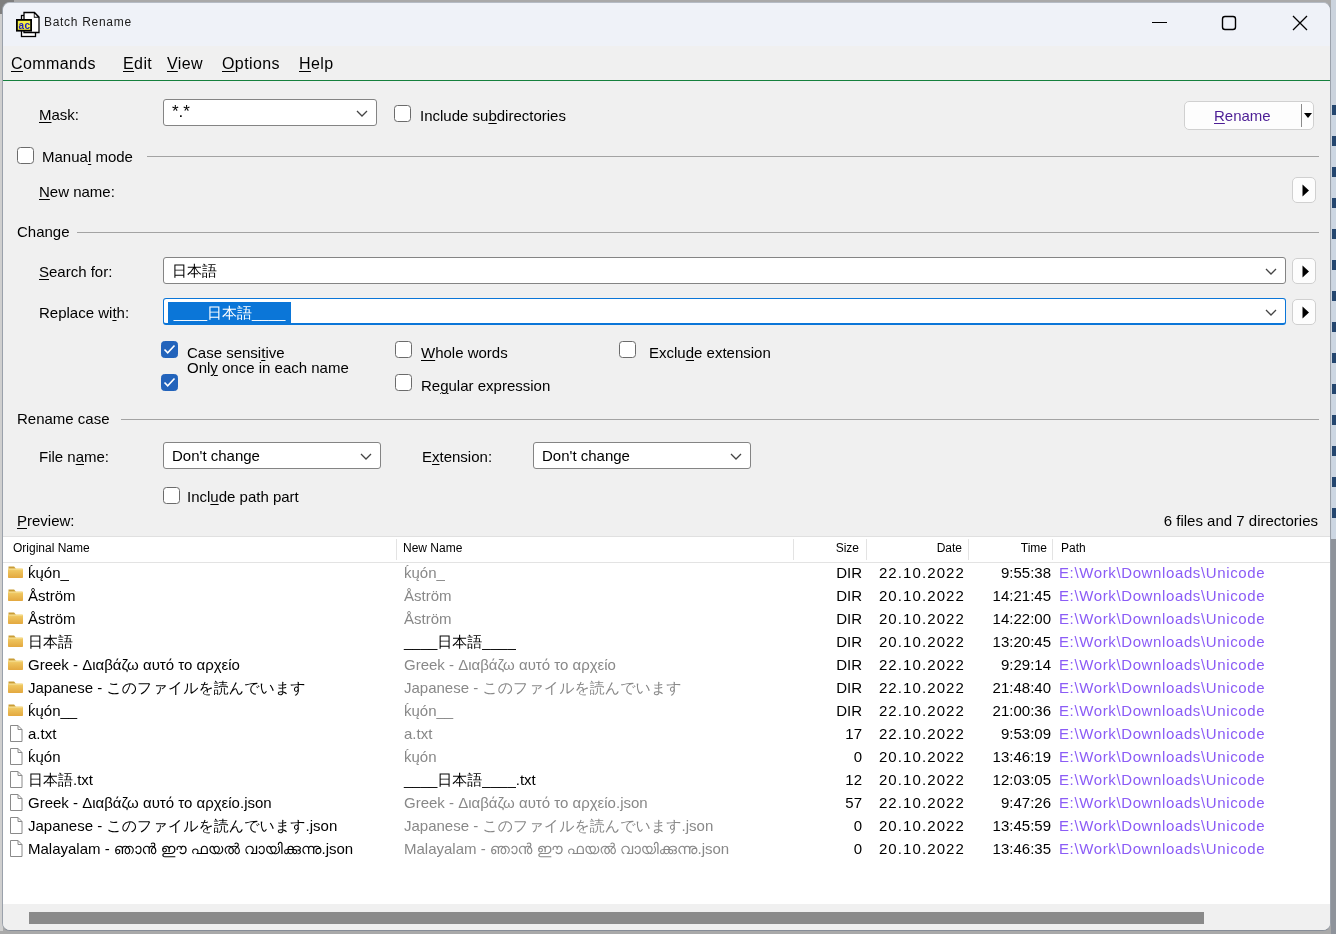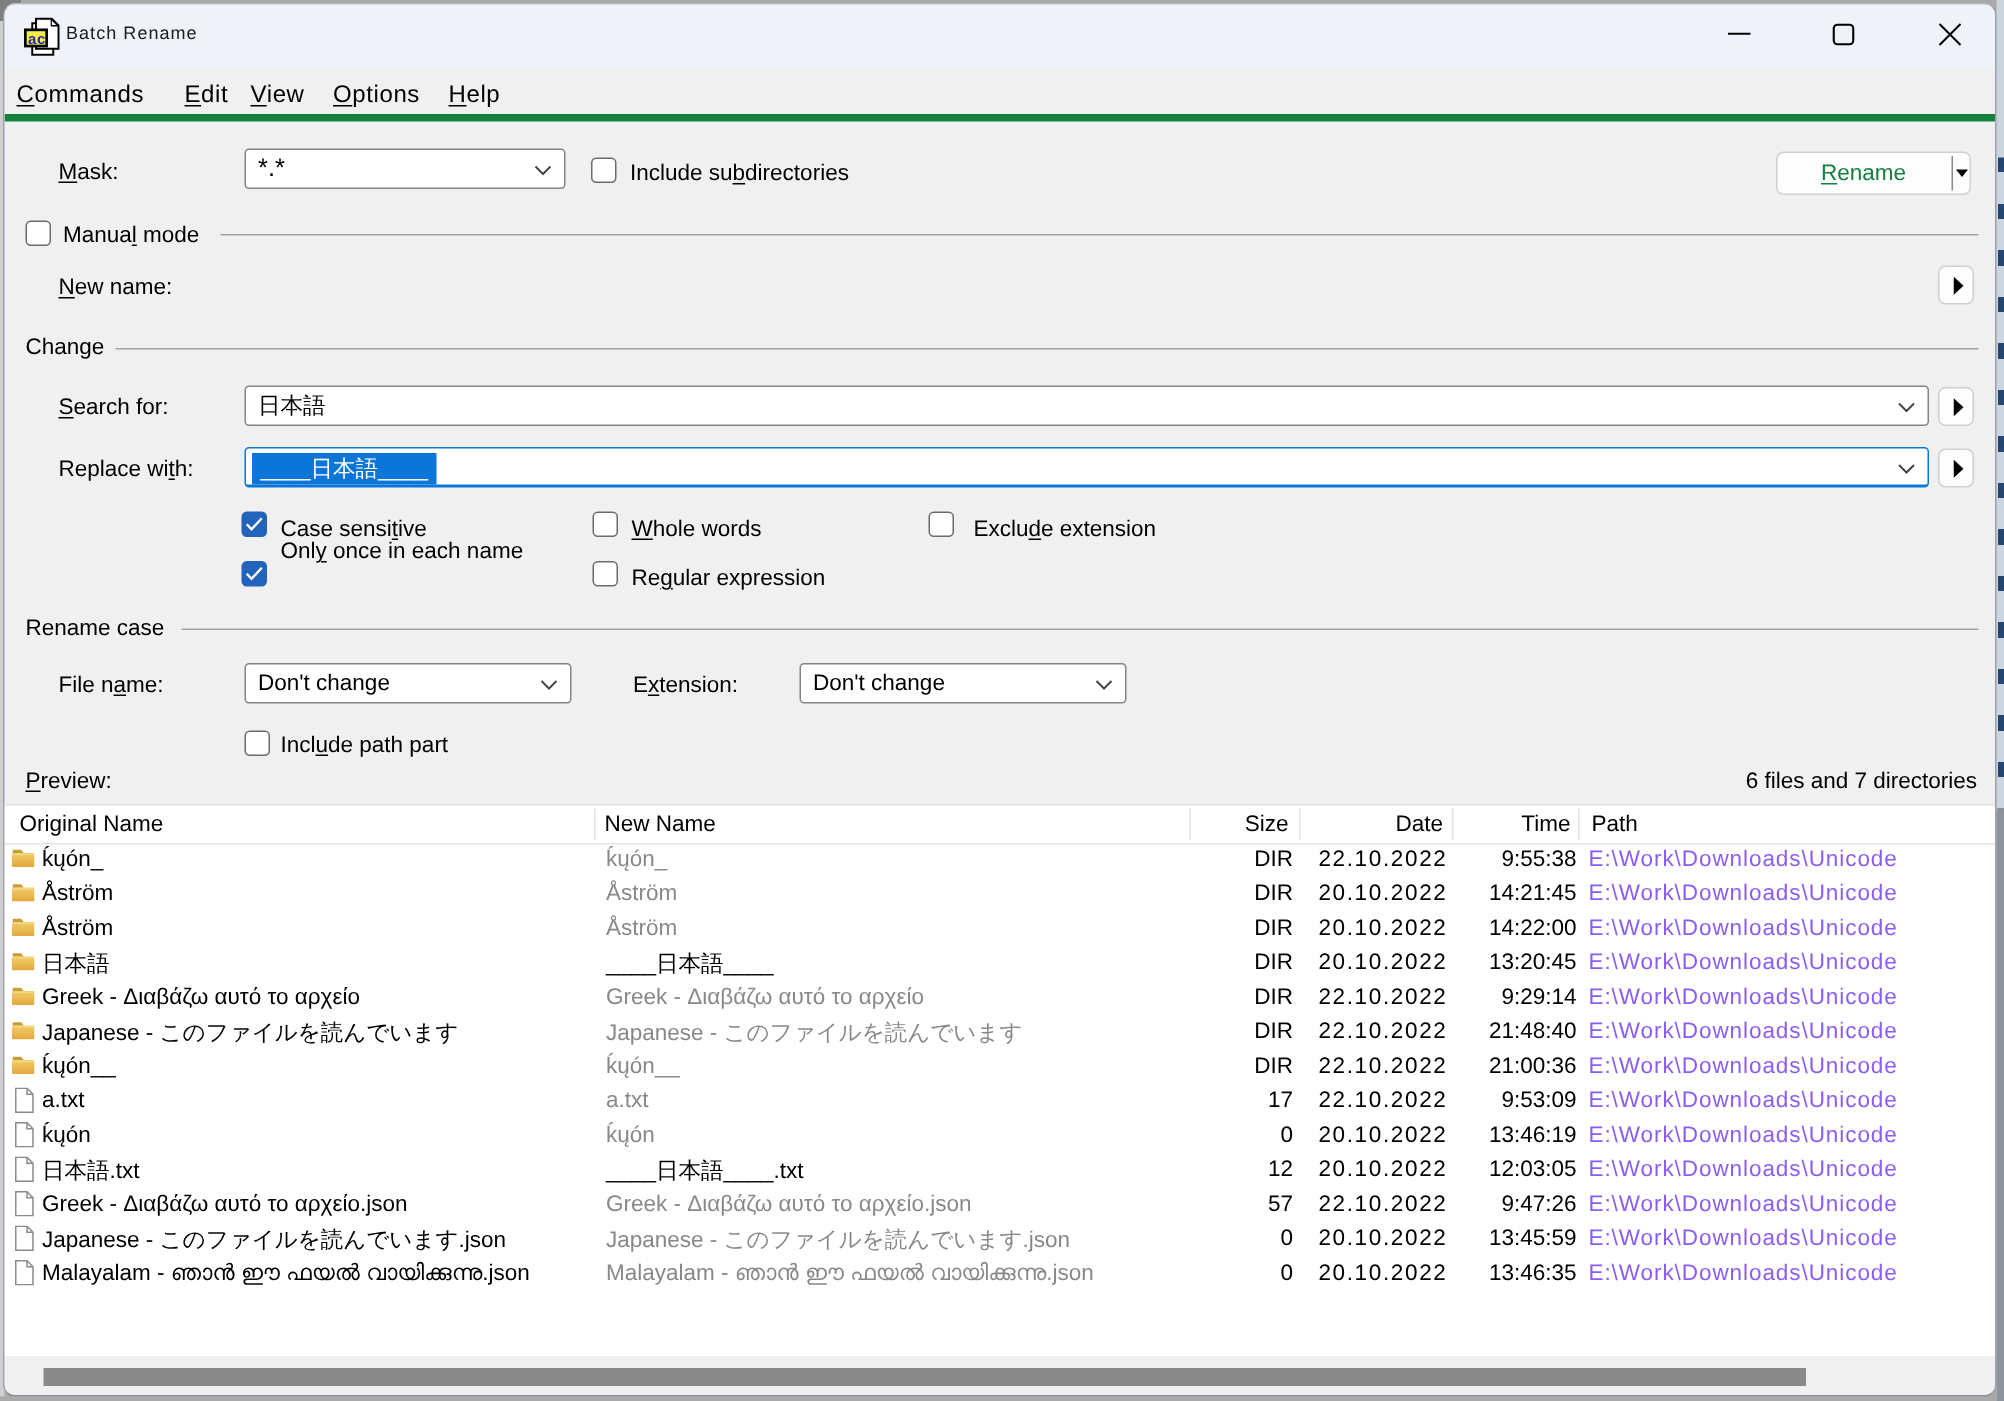--- a/index.html
+++ b/index.html
@@ -6,42 +6,42 @@
 body{background:#a9a9a9;font-family:"Liberation Sans",sans-serif;position:relative}
 #corner{position:absolute;left:0;top:0;width:14px;height:14px;background:#7f7f7f}
 #lstrip{position:absolute;left:0;top:14px;width:3px;height:917px;background:#cfcfcf}
 #rstrip{position:absolute;left:1331px;top:0;width:5px;height:934px;background:#cbd3dd}
 #rstrip:before{content:"";position:absolute;left:1px;top:105px;width:4px;height:434px;background:repeating-linear-gradient(to bottom,#24466f 0 10px,#ccd6e2 10px 31px)}
 #rstrip:after{content:"";position:absolute;left:0;top:539px;width:5px;height:395px;background:#8e939b}
 #redbit{position:absolute;left:0;top:584px;width:2px;height:14px;background:#c0392b}
 #win{position:absolute;left:2px;top:2px;width:1329px;height:929px;background:#f0f0f0;border:1px solid;border-color:#b5bbc4 #9aa1ab #878d98 #9aa1ab;border-radius:8px;overflow:hidden}
 #titlebar{position:absolute;left:0;top:0;width:100%;height:43px;background:#eff2f8}
 #title{position:absolute;left:41px;top:12px;font-size:12px;color:#1a1a1a;letter-spacing:0.7px}
-#menubar{position:absolute;left:0;top:43px;width:100%;height:35px;background:#f0f0f0;border-bottom:5px solid #15803d}
+#menubar{position:absolute;left:0;top:43px;width:100%;height:35px;background:#f0f0f0;border-bottom:1px solid #15803d}
 .mi{position:absolute;top:9px;font-size:16px;color:#000;letter-spacing:0.4px}
 u{text-decoration:underline;text-underline-offset:2px;text-decoration-thickness:1px}
 .lbl{position:absolute;font-size:15px;line-height:18px;color:#000;white-space:nowrap}
 .combo{position:absolute;height:27px;background:#fff;border:1px solid #848484;border-radius:3px}
 .combo .txt{position:absolute;left:8px;top:4px;font-size:15px;line-height:18px;white-space:nowrap}
 .chev{position:absolute;right:8px;top:10px;width:12px;height:7px}
 .cb{position:absolute;width:17px;height:17px;background:#fff;border:1px solid #6b6b6b;border-radius:3.5px}
 .cb.on{background:#2263bb;border-color:#2263bb}
 .cb.on svg{position:absolute;left:1px;top:2px}
 .hline{position:absolute;height:1px;background:#a3a3a3}
 .sbtn{position:absolute;width:24px;height:26px;background:#fdfdfd;border:1px solid #d0d0d0;border-radius:5px}
 .sbtn svg{position:absolute;left:7px;top:6px}
 .sel{background:#0b76d8;color:#fff}
 .combo .txt.sel{top:3px;line-height:21px;height:21px}
 #renbtn{position:absolute;left:1181px;top:98px;width:130px;height:29px;background:#fdfdfd;border:1px solid #d0d0d0;border-radius:5px}
-#renbtn .t{position:absolute;left:29px;top:5px;font-size:15px;color:#15803d}
+#renbtn .t{position:absolute;left:29px;top:5px;font-size:15px;color:#4c1d95}
 #renbtn .div{position:absolute;left:116px;top:2px;width:1px;height:23px;background:#8a8a8a}
 #renbtn .ar{position:absolute;left:119px;top:11px;width:0;height:0;border-left:4.5px solid transparent;border-right:4.5px solid transparent;border-top:5.5px solid #000}
 #list{position:absolute;left:0;top:533px;width:1327px;height:368px;background:#fff;border-top:1px solid #e0e0e0}
 .hsep{position:absolute;top:2px;width:1px;height:21px;background:#e3e3e3}
-.hl{position:absolute;top:4px;font-size:15px;color:#000;white-space:nowrap}
+.hl{position:absolute;top:4px;font-size:12px;color:#000;white-space:nowrap}
 #hdrline{position:absolute;top:25px;left:0;width:100%;height:1px;background:#e3e3e3}
 .row{position:absolute;left:0;width:100%;height:23px;font-size:15px;white-space:nowrap}
 .c1{position:absolute;left:25px;top:1px;color:#000}
 .c2{position:absolute;left:401px;top:1px;color:#888}
 .c2.chg{color:#000}
 .szc{position:absolute;left:793px;top:1px;width:66px;text-align:right;color:#000}
 .dtc{position:absolute;left:866px;top:1px;width:96px;text-align:right;color:#000;letter-spacing:1.1px}
 .tmc{position:absolute;left:968px;top:1px;width:80px;text-align:right;color:#000}
 .pth{position:absolute;left:1056px;top:1px;color:#8b5cf6;letter-spacing:0.62px}
 .fold{position:absolute;left:5px;top:3px}

